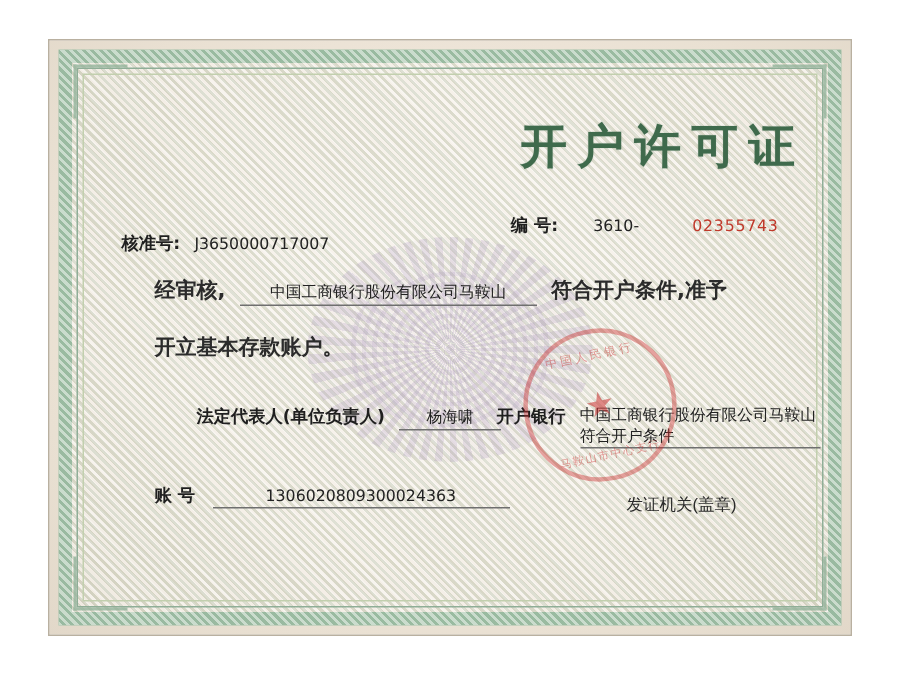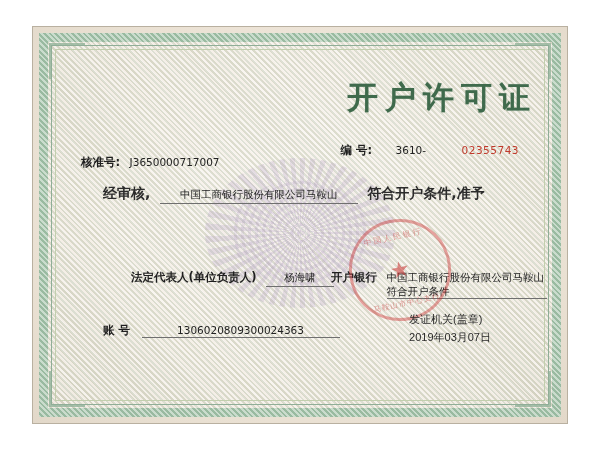--- a/index.html
+++ b/index.html
@@ -224,20 +224,21 @@
         <span class="val" style="margin-left:20px;">3610-</span>
         <span class="val red">02355743</span>
       </div>
 
       <div class="row" style="left:40px; top:130px;">
         <span class="big">经审核,</span>
         <span class="val ul xlong" style="margin:0 6px;">中国工商银行股份有限公司马鞍山</span>
         <span class="big">符合开户条件,准予</span>
       </div>
 
+      <div class="row big" style="left:40px; top:168px;">开立基本存款账户。</div>
 
       <div class="row" style="left:40px; top:215px;padding-left:28px;">
         <span class="lbl">法定代表人(单位负责人)</span>
         <span class="val ul" style="margin-left:6px;">杨海啸</span>
       </div>
 
       <div class="row" style="left:268px; top:215px;">
         <span class="lbl">开户银行</span>
         <span class="val" style="display:inline-block; margin-left:6px; vertical-align:top; line-height:1.35; white-space:normal; width:160px; border-bottom:1px solid #6f6f6f;">
           <span>中国工商银行股份有限公司马鞍山</span><br>
@@ -251,18 +252,17 @@
       </div>
 
       <div class="seal">
         <div class="txt-top">中国人民银行</div>
         <div class="star">★</div>
         <div class="txt-bottom">马鞍山市中心支行</div>
       </div>
 
       <div class="sig-block">
         <div>发证机关(盖章)</div>
-        <div>2019年03月07日</div>
       </div>
 
     </div>
   </div>
 </div>
 
 </body></html>

